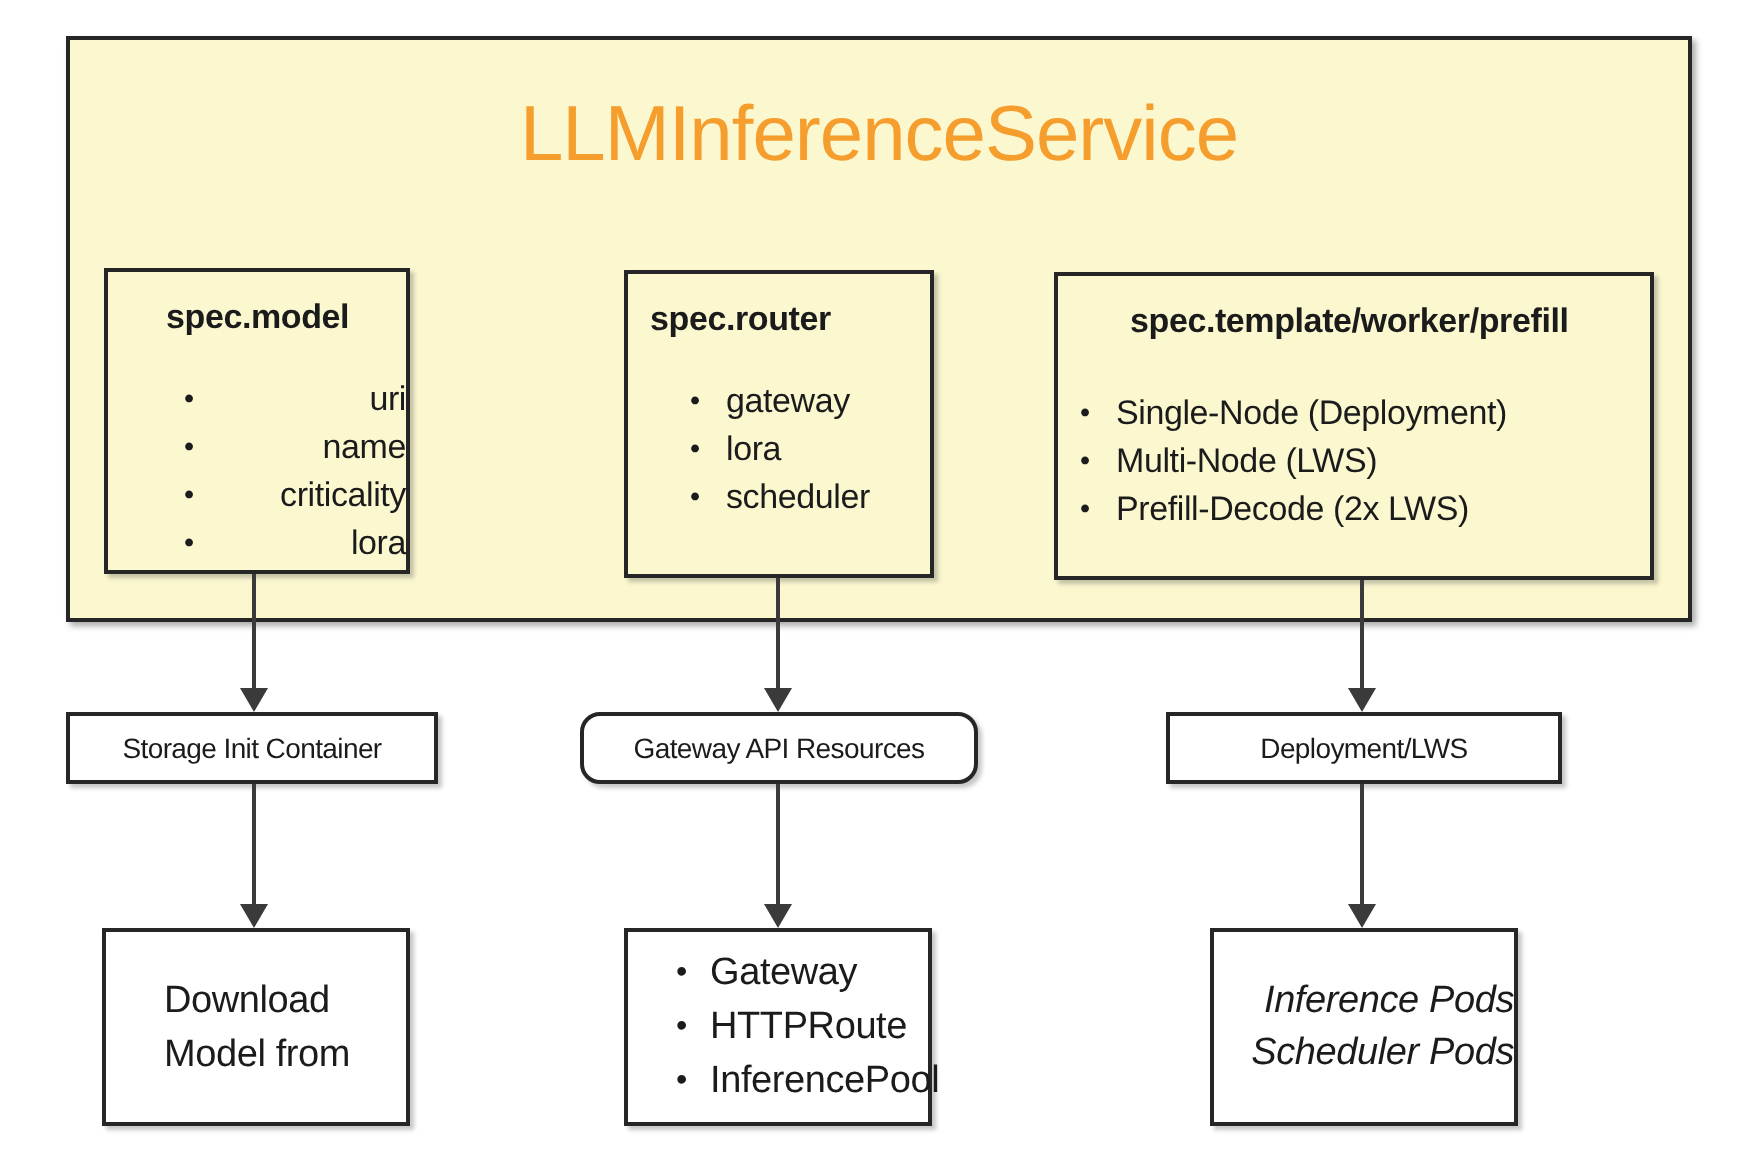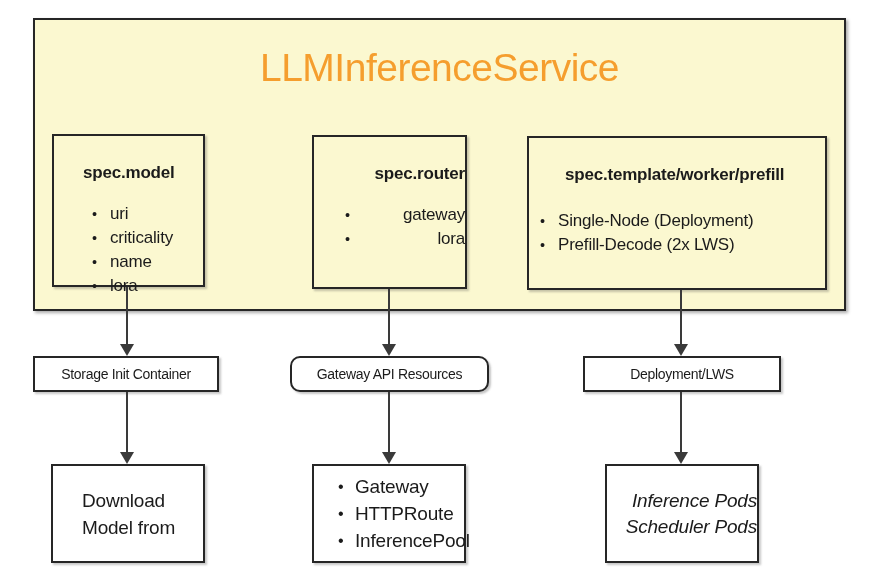--- a/index.html
+++ b/index.html
@@ -38,36 +38,36 @@
   
   .spec-box {
     position: absolute;
     background: #FBF8D0;
     border: 2px solid #262626;
     box-shadow: 2px 2px 2px rgba(70,70,70,0.30);
     z-index: 2;
     font-size: 17px;
   }
   .sb1 { left: 52px;  top: 134px; width: 149px; height: 149px; }
-  .sb2 { left: 312px; top: 135px; width: 151px; height: 150px; text-align: right; }
+  .sb2 { left: 312px; top: 135px; width: 151px; height: 150px; }
   .sb3 { left: 527px; top: 136px; width: 296px; height: 150px; }
 
-  .spec-header { font-weight: bold; margin-top: 27px; font-size: 17px; letter-spacing: -0.2px; }
+  .spec-header { font-weight: bold; margin-top: 13px; font-size: 17px; letter-spacing: -0.2px; }
   .sb1 .spec-header { margin-left: 29px; }
   .sb2 .spec-header { margin-left: 11px; }
   .sb3 .spec-header { margin-left: 36px; }
 
   .spec-list {
     list-style: none;
     margin: 19px 0 0 0;
     padding: 0;
     line-height: 24px;
     letter-spacing: -0.2px;
   }
-  .sb1 .spec-list { margin-left: 56px; }
+  .sb1 .spec-list { margin-left: 56px; text-align: right; }
   .sb2 .spec-list { margin-left: 49px; }
   .sb3 .spec-list { margin-left: 29px; margin-top: 24px; }
   .spec-list li { position: relative; }
   .spec-list li::before {
     content: "\2022";
     position: absolute;
     left: -18px;
     font-size: 0.85em;
   }
 
@@ -137,38 +137,40 @@
 
 <div class="canvas">
 
   <div class="outer-box"></div>
   <div class="title">LLMInferenceService</div>
 
   <div class="spec-box sb1">
     <div class="spec-header">spec.model</div>
     <ul class="spec-list">
       <li>uri</li>
+      <li>name</li>
       <li>criticality</li>
-      <li>name</li>
       <li>lora</li>
     </ul>
   </div>
 
   <div class="spec-box sb2">
     <div class="spec-header">spec.router</div>
     <ul class="spec-list">
       <li>gateway</li>
       <li>lora</li>
+      <li>scheduler</li>
     </ul>
   </div>
 
   <div class="spec-box sb3">
     <div class="spec-header">spec.template/worker/prefill</div>
     <ul class="spec-list">
       <li>Single-Node (Deployment)</li>
+      <li>Multi-Node (LWS)</li>
       <li>Prefill-Decode (2x LWS)</li>
     </ul>
   </div>
 
   <div class="arrow a1">
       <div class="shaft"></div>
       <div class="head"></div>
     </div>
   <div class="arrow a2">
       <div class="shaft"></div>

